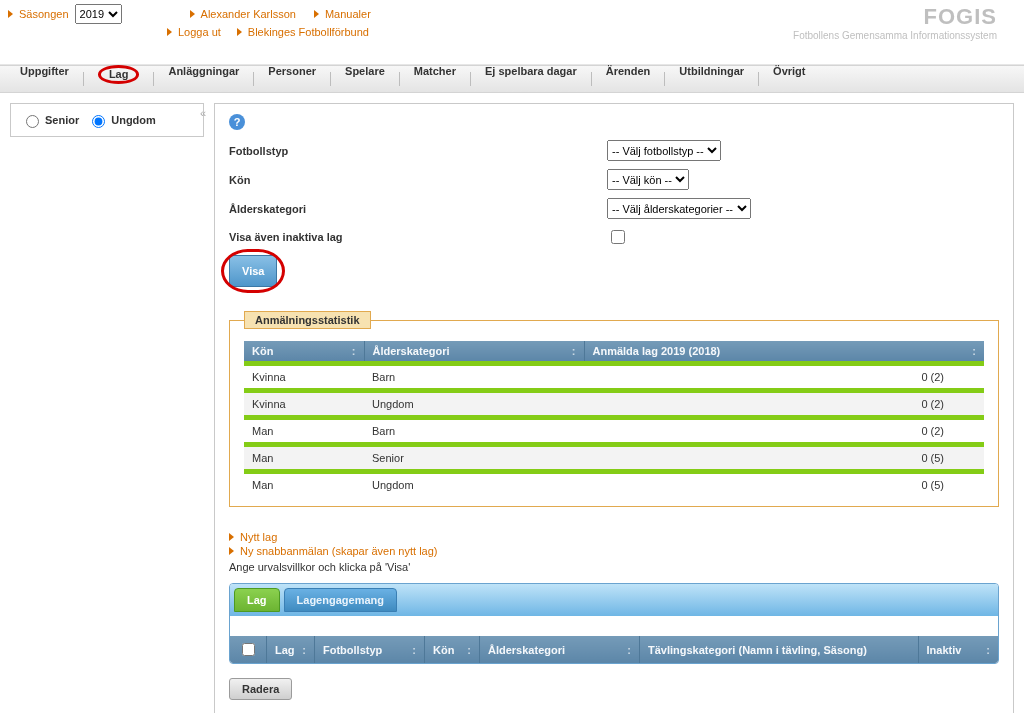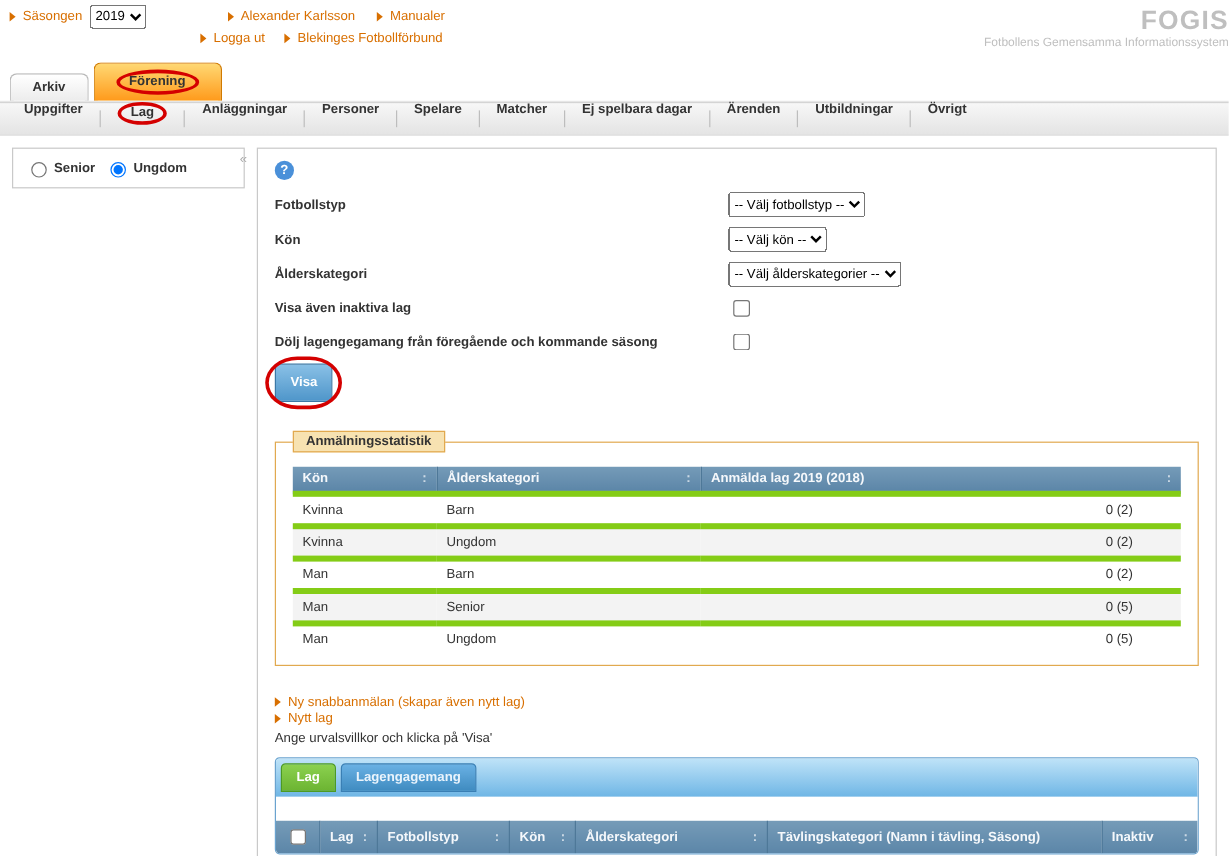--- a/index.html
+++ b/index.html
@@ -26,26 +26,26 @@
     --btn-blue-bot:#4f96ca;
     --btn-grey-top:#f1f1f1;
     --btn-grey-bot:#cfcfcf;
     --row-alt:#f3f3f3;
   }
   *{box-sizing:border-box}
   body{margin:0;font-family:Verdana,Geneva,sans-serif;font-size:11px;color:var(--text);background:#fff;width:1024px}
   a{color:var(--link);text-decoration:none}
 
   
-  .topbar{position:relative;height:84px;padding:4px 8px 0 8px}
+  .topbar{position:relative;height:64px;padding:4px 8px 0 8px}
   .top-links{display:flex;flex-direction:column;gap:2px}
   .top-row{display:flex;align-items:center;gap:6px}
   .season-label{color:var(--orange)}
   .arrow{width:0;height:0;border-top:4px solid transparent;border-bottom:4px solid transparent;border-left:5px solid var(--orange);display:inline-block}
-  .brand{position:absolute;right:0;top:4px;text-align:right}
+  .brand{position:absolute;right:27px;top:4px;text-align:right}
   .brand-title{color:var(--brand-muted);font-weight:700;font-size:22px;letter-spacing:1px}
   .brand-sub{color:var(--brand-muted);font-size:10px}
 
   select.season{height:20px;font-size:11px}
 
   
   .main-tabs{position:absolute;left:8px;bottom:0;display:flex;gap:4px;align-items:flex-end}
   .mtab{
     padding:5px 18px 5px 18px;border:1px solid #b8b8b8;border-bottom:none;
     border-radius:6px 6px 0 0;
@@ -161,28 +161,20 @@
       <span class="arrow"></span>
       <a href="#">Blekinges Fotbollförbund</a>
     </div>
   </div>
 
   <div class="brand">
     <div class="brand-title">FOGIS</div>
     <div class="brand-sub">Fotbollens Gemensamma Informationssystem</div>
   </div>
 
-  <div class="main-tabs">
-    <div class="mtab">
-      <span class="label">Arkiv</span>
-    </div>
-    <div class="mtab active">
-      <span class="ring circled"><span class="label">Förening</span></span>
-    </div>
-  </div>
 </div>
 <div class="hr-line"></div>
 
 <div class="navbar" id="navbar">
     <div class="nav-item">
       <span class="lbl">Uppgifter</span>
     </div>
     <div class="nav-sep"></div>
     <div class="nav-item circled">
       <span class="lbl">Lag</span>
@@ -267,24 +259,20 @@
             <select>
               <option>-- Välj ålderskategorier --</option>
             </select>
           </div>
         </div>
         <div class="frow">
           <div class="flabel">Visa även inaktiva lag</div>
           <div class="fcontrol"><input type="checkbox" style=""></div>
         </div>
         <div class="frow">
-          <div class="flabel">Dölj lagengegamang från föregående och kommande säsong</div>
-          <div class="fcontrol"><input type="checkbox" style=""></div>
-        </div>
-        <div class="frow">
           <span class="btn visa">
             <span>Visa</span>
             <span class="ring"></span>
           </span>
         </div>
       </div>
 
       
       <fieldset class="stats">
         <legend>Anmälningsstatistik</legend>
@@ -323,25 +311,25 @@
                 <td class="num">0 (5)</td>
               </tr>
             </tbody>
         </table>
       </fieldset>
 
       
       <div class="link-list">
         <div class="litem">
           <span class="arrow"></span>
-          <a href="#">Ny snabbanmälan (skapar även nytt lag)</a>
+          <a href="#">Nytt lag</a>
         </div>
         <div class="litem">
           <span class="arrow"></span>
-          <a href="#">Nytt lag</a>
+          <a href="#">Ny snabbanmälan (skapar även nytt lag)</a>
         </div>
         <div class="note">Ange urvalsvillkor och klicka på 'Visa'</div>
       </div>
 
       
       <div class="lower-tabs-wrap">
         <div class="lower-tabs">
           <div class="ltab active"><span>Lag</span></div>
           <div class="ltab inactive"><span>Lagengagemang</span></div>
         </div>

